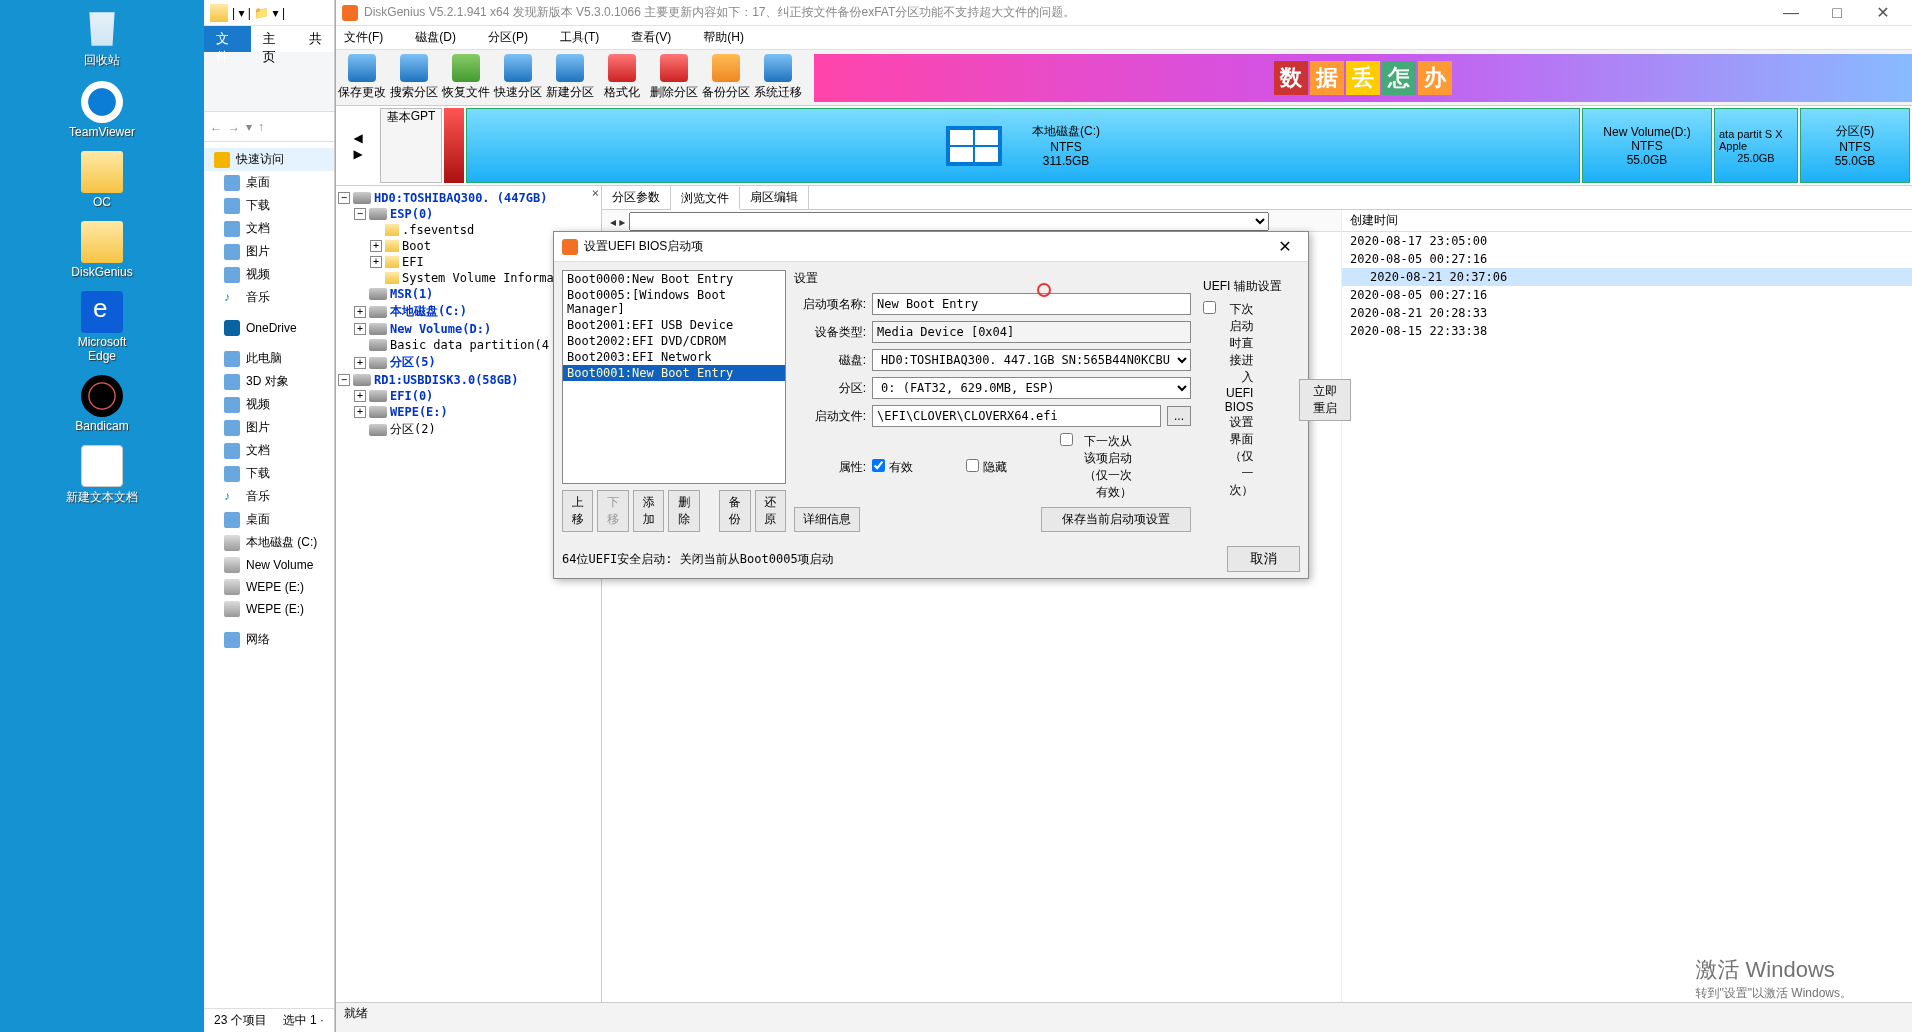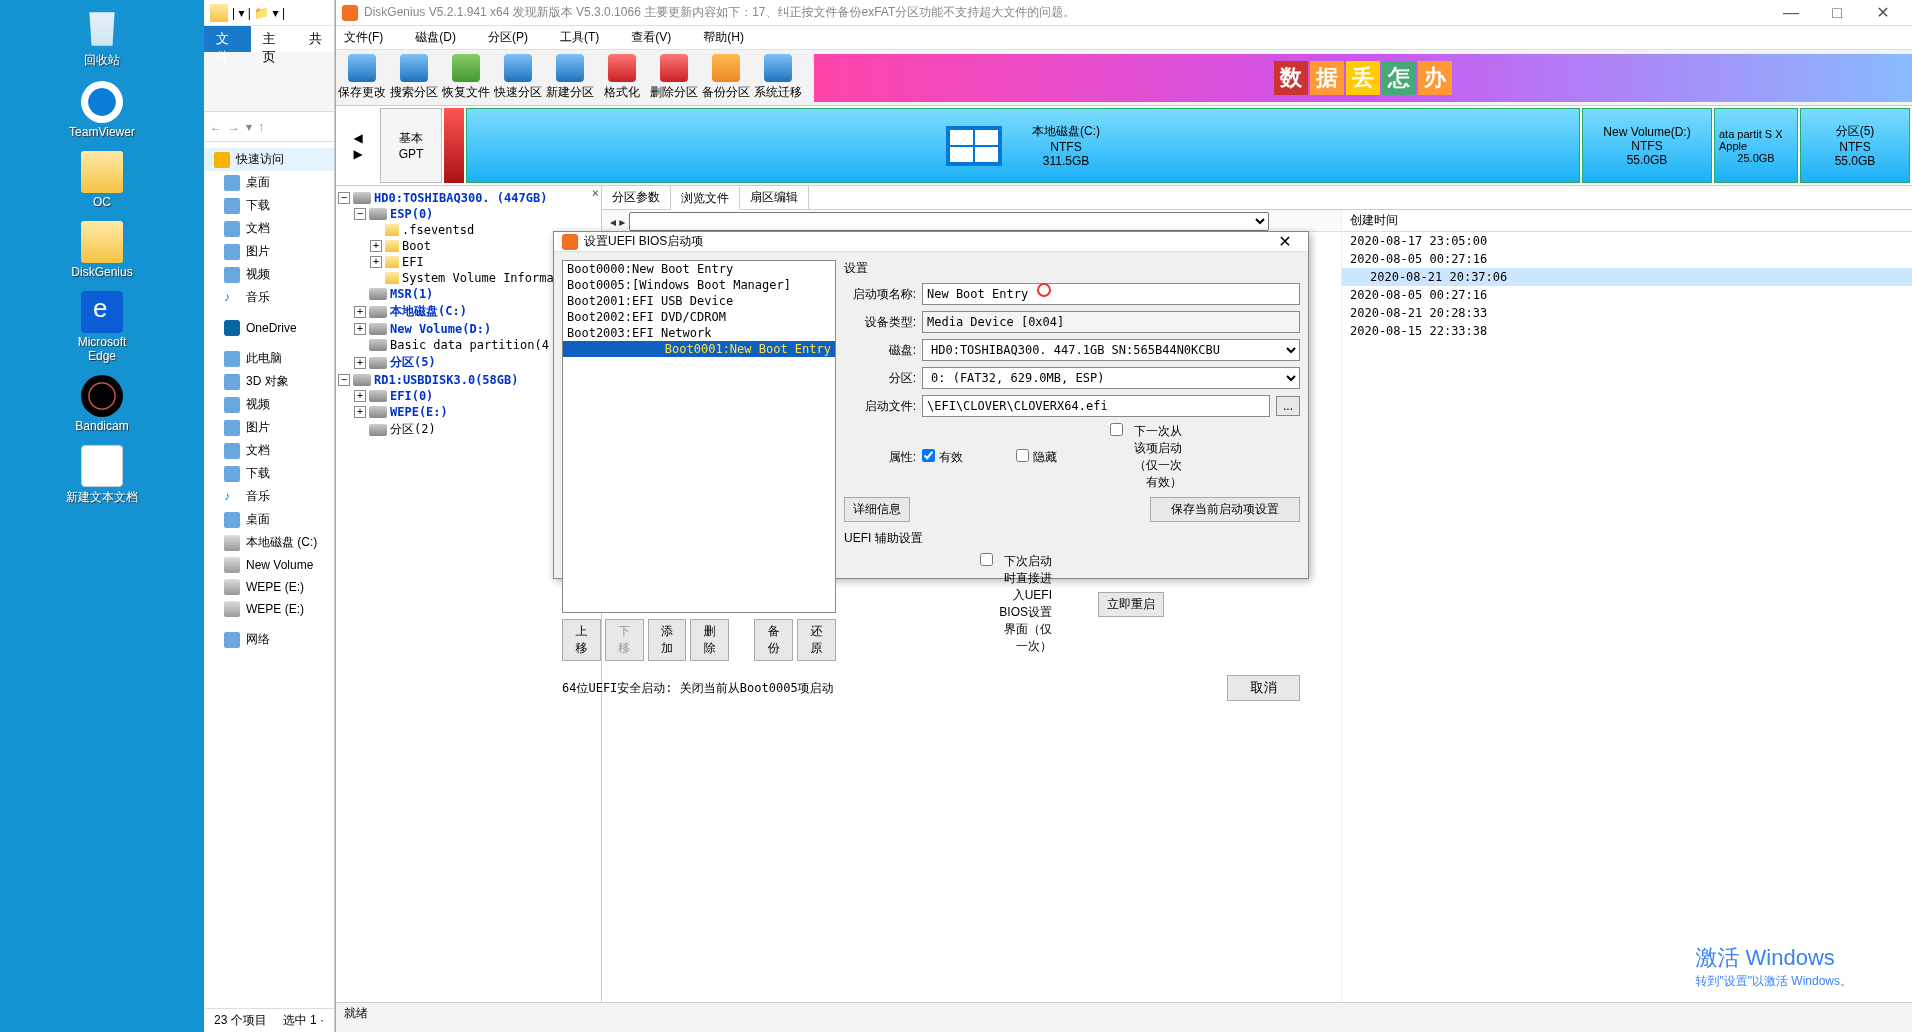--- a/index.html
+++ b/index.html
@@ -54,21 +54,21 @@
   .dg-banner{ flex:1;height:48px;background:linear-gradient(90deg,#f4a,#c5e,#8bf);margin-left:10px;display:flex;align-items:center;justify-content:center;color:#fff;font-size:16px;font-weight:bold;position:relative;}
   .dg-banner .chars{display:flex;gap:2px;}
   .dg-banner .chars span{background:#c33;color:#fff;padding:2px 6px;font-size:22px;}
   .dg-banner .chars span:nth-child(2){background:#f93;}
   .dg-banner .chars span:nth-child(3){background:#fc0;}
   .dg-banner .chars span:nth-child(4){background:#4a7;}
   .dg-banner .chars span:nth-child(5){background:#f93;}
   
   .dg-diskbar{ height:80px;display:flex;align-items:stretch;border-bottom:1px solid #ccc; gap:2px; padding:2px;}
   .dg-diskbar .nav{ width:40px;display:flex;flex-direction:column;align-items:center;justify-content:center;gap:2px;}
-  .dg-diskbar .sel{ width:62px; text-align:center;display:flex;flex-direction:column;justify-content:center;border:1px solid #bbb;background:#f5f5f5;}
+  .dg-diskbar .sel{ width:62px; text-align:center;display:flex;justify-content:center;border:1px solid #bbb;background:#f5f5f5;}
   .dg-diskbar .esp{ width:20px;background:linear-gradient(#f55,#a11);}
   .dg-diskbar .part{ flex:0 0 auto; border:1px solid #2a6;background:linear-gradient(#7bdcff,#1cb0f6);display:flex;flex-direction:column;align-items:center;justify-content:center;color:#000; padding:0 4px;}
   .dg-diskbar .part.c{ flex:1;}
   .dg-diskbar .part.c .win{ width:56px;height:40px;background:#0078d7;display:grid;grid-template-columns:1fr 1fr;grid-template-rows:1fr 1fr;gap:2px;padding:4px;}
   .dg-diskbar .part.c .win div{background:#fff;}
   .dg-diskinfo{ height:22px;padding:2px 6px;border-bottom:1px solid #ccc; font-family:SimSun,monospace; white-space:nowrap;}
   
   .dg-body{ flex:1;display:flex;min-height:0;}
   .dg-tree{ width:266px;border-right:1px solid #ccc;overflow:auto;font-family:SimSun,monospace;font-size:12px;padding:4px 2px; position:relative;}
   .dg-tree .closex{ position:absolute;top:0;right:2px;cursor:pointer;color:#555;}
@@ -95,39 +95,39 @@
   
   
   .dialog{ position:absolute; left:553px; top:231px; width:756px; height:348px; background:#f0f0f0;border:1px solid #888;box-shadow:2px 2px 8px rgba(0,0,0,.3); display:flex;flex-direction:column;}
   .dlg-title{ height:30px;background:#fff;display:flex;align-items:center;padding:0 8px;border-bottom:1px solid #ddd;}
   .dlg-title .dgicon{width:16px;height:16px;background:#f36f21;border-radius:3px;margin-right:6px;}
   .dlg-title .x{ margin-left:auto;width:30px;text-align:center;font-size:16px;cursor:pointer;}
   .dlg-body{ flex:1;display:flex;padding:8px;gap:8px;}
   .dlg-left{ width:274px;display:flex;flex-direction:column;gap:6px;}
   .bootlist{ flex:1;background:#fff;border:1px solid #888;font-family:SimSun,monospace;font-size:12px;overflow:auto;}
   .bootlist div{ padding:1px 4px;cursor:pointer;}
-  .bootlist div.sel{ background:#1060c0;color:#fde047;text-align:right;}
+  .bootlist div.sel{ background:#1060c0;color:#fef9c3;}
   .dlg-leftbtns{ display:flex;gap:4px;}
   .dlg-leftbtns button,.dlg-rbtn{ padding:3px 8px;background:#e8e8e8;border:1px solid #aaa;cursor:pointer;font-size:12px;}
   .dlg-leftbtns button:disabled{ color:#999;}
-  .dlg-right{ flex:1;display:flex;flex-direction:column;gap:0;}
+  .dlg-right{ flex:1;display:flex;gap:12px;}
   .fset{ }
   .fset .leg{ font-size:12px;margin-bottom:6px;}
   .frow{ display:flex;align-items:center;gap:6px;margin-bottom:6px;}
   .frow label{ width:72px;text-align:right;}
   .frow input[type=text],.frow select{ flex:1;padding:2px 4px;font-family:SimSun,monospace;font-size:12px;border:1px solid #888;background:#fff;height:22px;}
   .frow input[readonly]{ background:#f4f4f4;}
   .frow .dots{ width:24px;padding:2px;border:1px solid #888;background:#e8e8e8;text-align:center;cursor:pointer;}
   .frow .chk{ display:flex;align-items:flex-start;gap:4px;margin-right:16px;}
   .dlg-rbtns{ display:flex;gap:8px;margin-top:4px;}
   .dlg-aux{ margin-top:8px;}
   .dlg-footer{ display:flex;align-items:center;padding:6px 8px;font-family:SimSun,monospace;}
   .dlg-footer .cancel{ margin-left:auto;padding:3px 22px;background:#e8e8e8;border:1px solid #aaa;cursor:pointer;}
   
-  .watermark{ position:absolute;right:60px;bottom:42px;color:#3b82f6;text-align:left;}
+  .watermark{ position:absolute;right:60px;bottom:30px;color:#737373;text-align:left;}
   .watermark .l1{ font-size:22px;}
   .red-dot{ position:absolute; width:14px;height:14px;border:2px solid #e33;border-radius:50%; left:1037px; top:283px;}
 </style>
 </head>
 <body>
 
 <div class="desktop">
   <div class="desktop-icon">
       <div class="ico recycle"></div>
       <div class="lbl">回收站</div>

